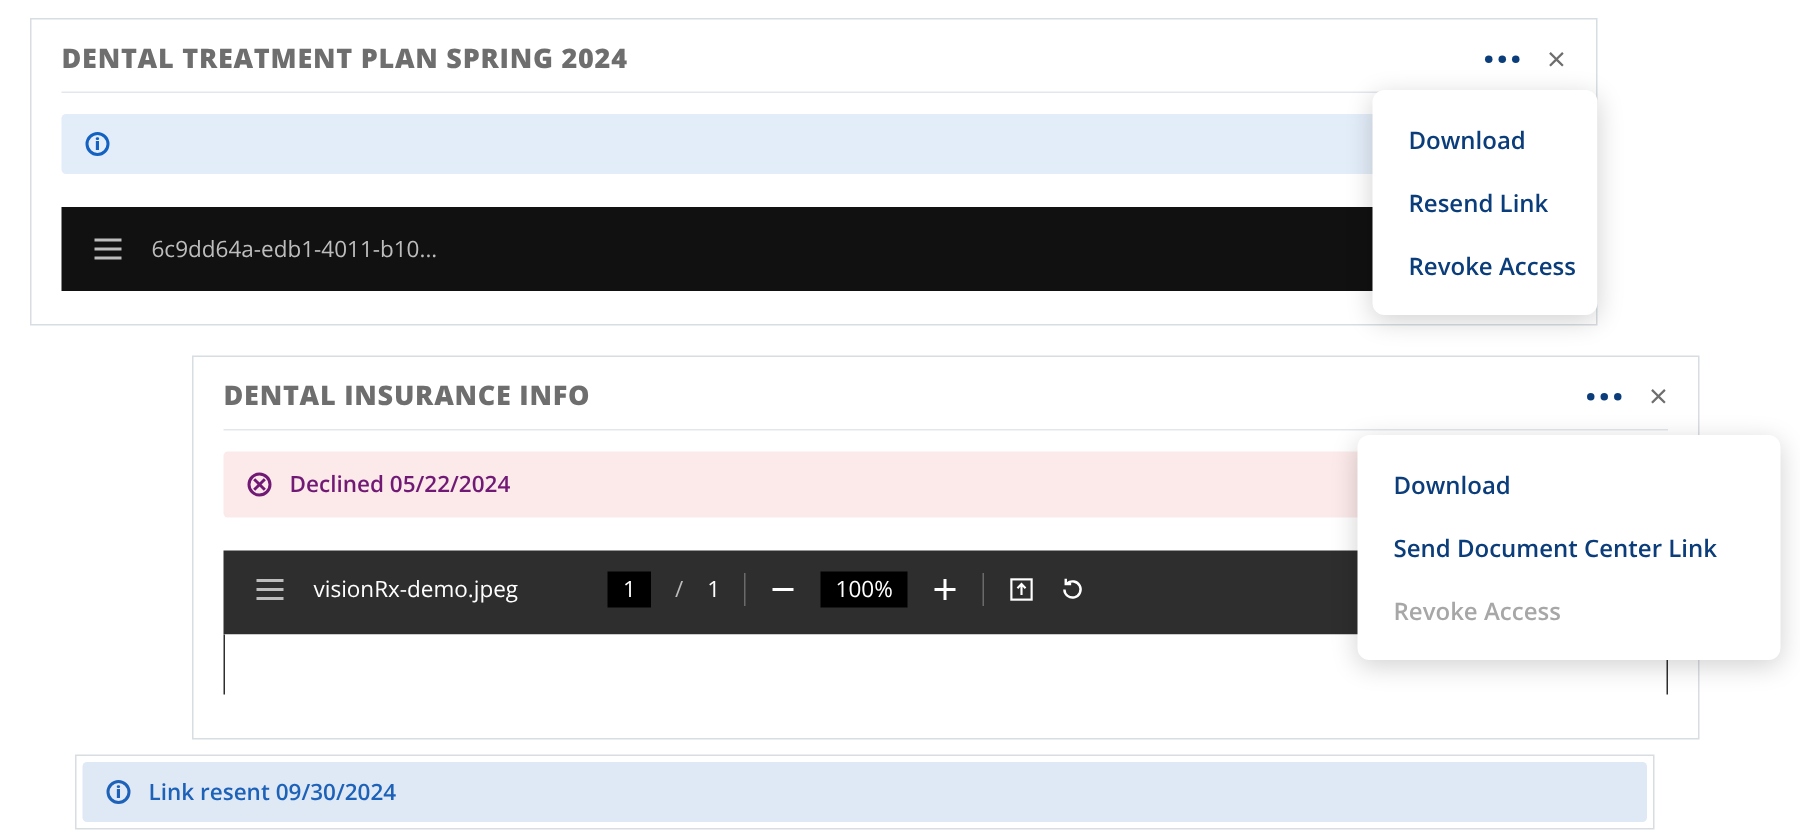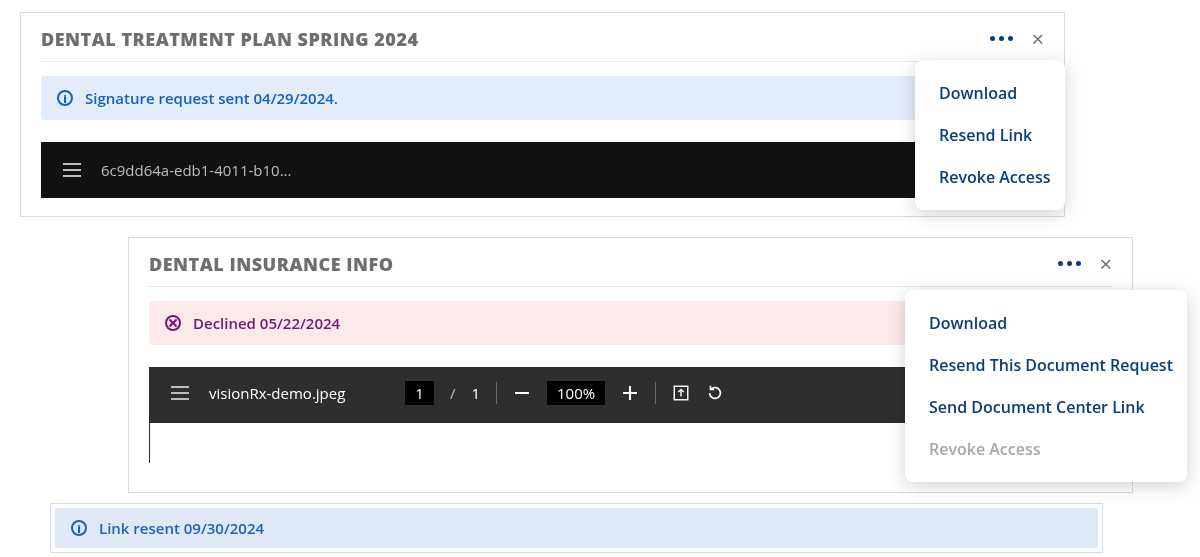--- a/index.html
+++ b/index.html
@@ -11,21 +11,21 @@
       position: relative;
     }
 
     .card {
       position: absolute;
       border: 1px solid #d8dde2;
       background: #fff;
     }
     .card-header {
       display: flex;
-      align-items: flex-start;
+      align-items: center;
       padding: 14px 20px 10px 20px;
     }
     .card-title {
       font-size: 18px;
       font-weight: 800;
       color: #6e6e6e;
       letter-spacing: 0.5px;
       flex: 1;
     }
     .header-actions {
@@ -214,21 +214,20 @@
           <span></span>
           <span></span>
       </div>
       <div class="close-x">×</div>
     </div>
   </div>
   <div class="divider"></div>
 
   <div class="alert alert-blue">
     <span class="info-circle">i</span>
-    <span>Signature request sent 04/29/2024.</span>
   </div>
 
   <div class="pdf-bar bar-black">
     <div class="hamburger">
       <span></span>
         <span></span>
         <span></span>
     </div>
     <div class="doc-id">6c9dd64a-edb1-4011-b10...</div>
   </div>
@@ -298,21 +297,20 @@
         </svg>
       </span>
     </div>
   </div>
 
   <div style="margin:0 20px; height:40px; border-left:1px solid #2e2e2e; border-right:1px solid #2e2e2e; background:#fff;"></div>
 </div>
 
 <div class="popover" style="left:857px; top:290px; width:282px;">
   <div class="popover-item">Download</div>
-  <div class="popover-item">Resend This Document Request</div>
   <div class="popover-item">Send Document Center Link</div>
   <div class="popover-item disabled">Revoke Access</div>
 </div>
 
 <div class="bottom-alert-container" style="left:50px; top:503px; width:1053px;">
   <div class="bottom-alert">
     <span class="info-circle">i</span>
     <span>Link resent 09/30/2024</span>
   </div>
 </div>

